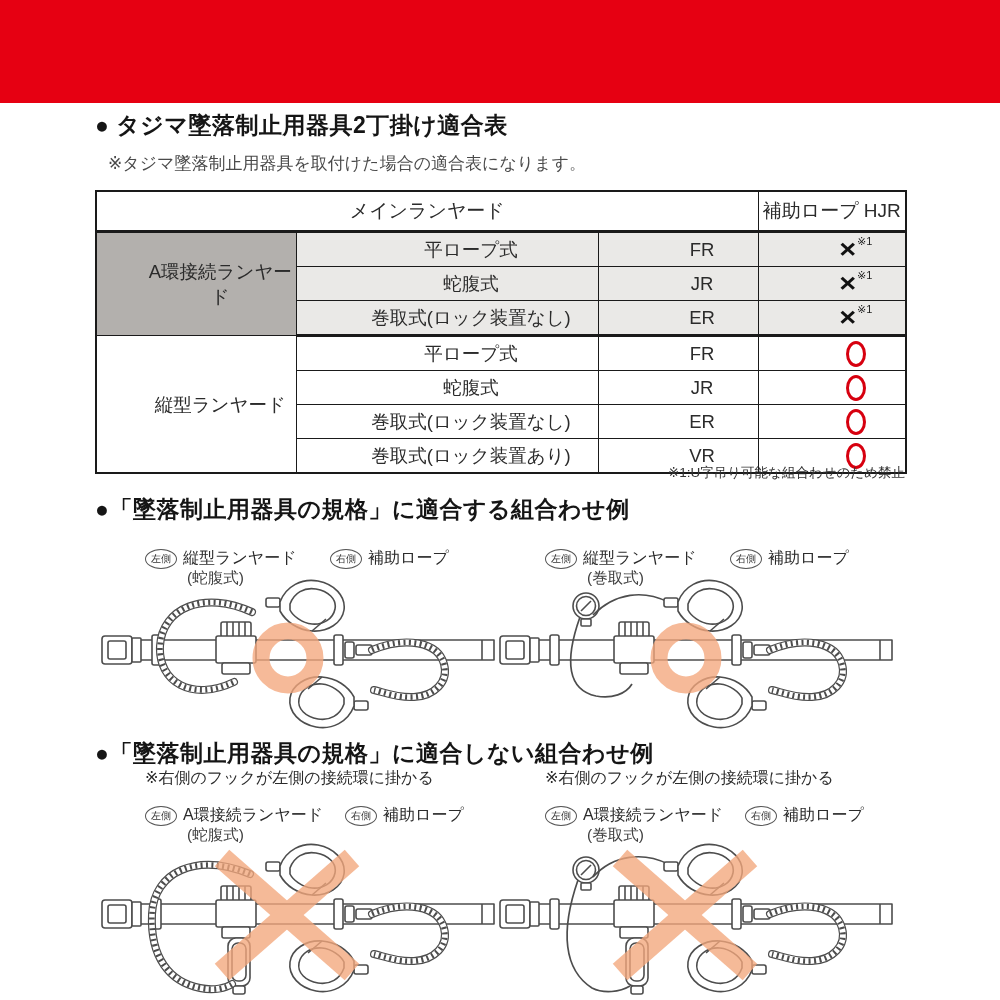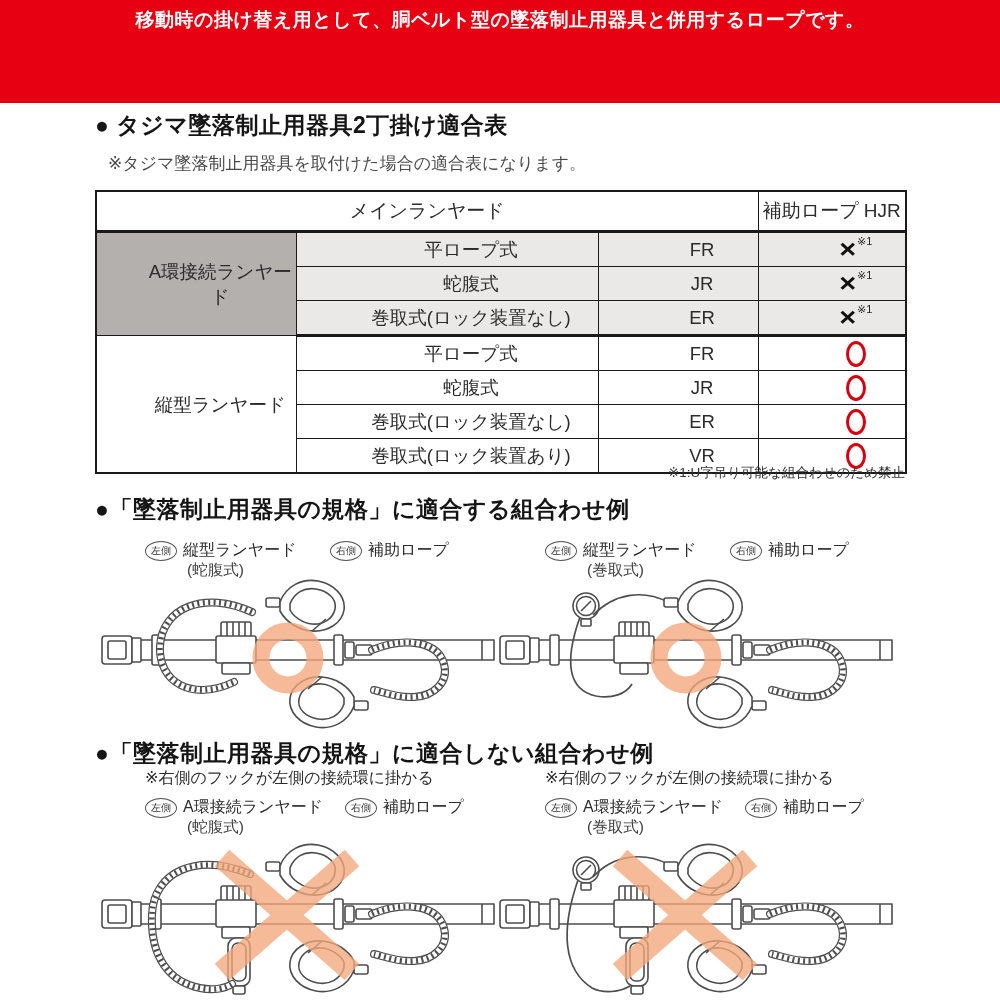--- a/index.html
+++ b/index.html
@@ -23,21 +23,21 @@
   td.lbl-a{background:#b3b0ad;border-bottom:3px solid #1a1a1a;font-size:18.5px;}
   td.lbl-b{background:#fff;}
   tr.g1 td.c-type,tr.g1 td.c-code,tr.g1 td.c-res{background:#eae9e7;}
   tr.g1-last td{border-bottom:3px solid #1a1a1a;}
   tr.g2 td{background:#fff;}
   .xmark{font-size:29px;font-weight:900;color:#111;line-height:1;display:inline-block;transform:scaleY(0.92);}
   .xnote{font-size:11px;color:#222;vertical-align:14px;margin-left:1px;}
   .ocircle{display:inline-block;width:14px;height:20px;border:3.5px solid #d7000f;border-radius:50%;vertical-align:middle;}
   .tbl-footnote{position:absolute;left:95px;top:464px;width:810px;text-align:right;font-size:13.5px;color:#333;}
   
-  .exlabel{position:absolute;display:flex;gap:6px;align-items:flex-start;white-space:nowrap;}
+  .exlabel{position:absolute;display:flex;gap:6px;align-items:flex-start;white-space:nowrap;margin-top:8px;}
   .badge{flex:0 0 auto;min-width:26px;height:18px;padding:0 2px;border:1.2px solid #555;border-radius:50%;
          display:inline-flex;align-items:center;justify-content:center;font-size:10px;color:#333;margin-top:1px;}
   .lbl-main{font-size:16px;color:#2b2b2b;line-height:1.25;}
   .lbl-sub{display:block;font-size:15.5px;color:#404040;padding-left:4px;}
   .ng-note{position:absolute;font-size:16px;color:#2b2b2b;white-space:nowrap;}
   
   .diagram{position:absolute;width:410px;height:158px;}
   .ln{fill:#fff;stroke:#4d4d4d;stroke-width:1.6;stroke-linejoin:round;}
   .r1{fill:none;stroke:#4d4d4d;stroke-width:8;stroke-linecap:round;}
   .r2{fill:none;stroke:#fff;stroke-width:5.6;stroke-linecap:round;}
@@ -83,21 +83,20 @@
     </g>
     <g id="g-pack" class="ln">
       <rect x="128" y="96" width="22" height="48" rx="8"></rect>
       <rect x="132" y="101" width="14" height="38" rx="6"></rect>
       <rect x="133" y="144" width="12" height="8" rx="2"></rect>
     </g>
   </defs>
 </svg>
 
 <header class="banner">
-  <p class="banner-sub">移動時の掛け替え用として、胴ベルト型の墜落制止用器具と併用するロープです。</p>
 </header>
 
 <div class="sec-heading" style="top:110px">● タジマ墜落制止用器具2丁掛け適合表</div>
 <div class="sec-note" style="top:152px">※タジマ墜落制止用器具を取付けた場合の適合表になります。</div>
 
 <table class="compat">
   <colgroup>
       <col style="width:200px">
       <col style="width:302px">
       <col style="width:160px">

